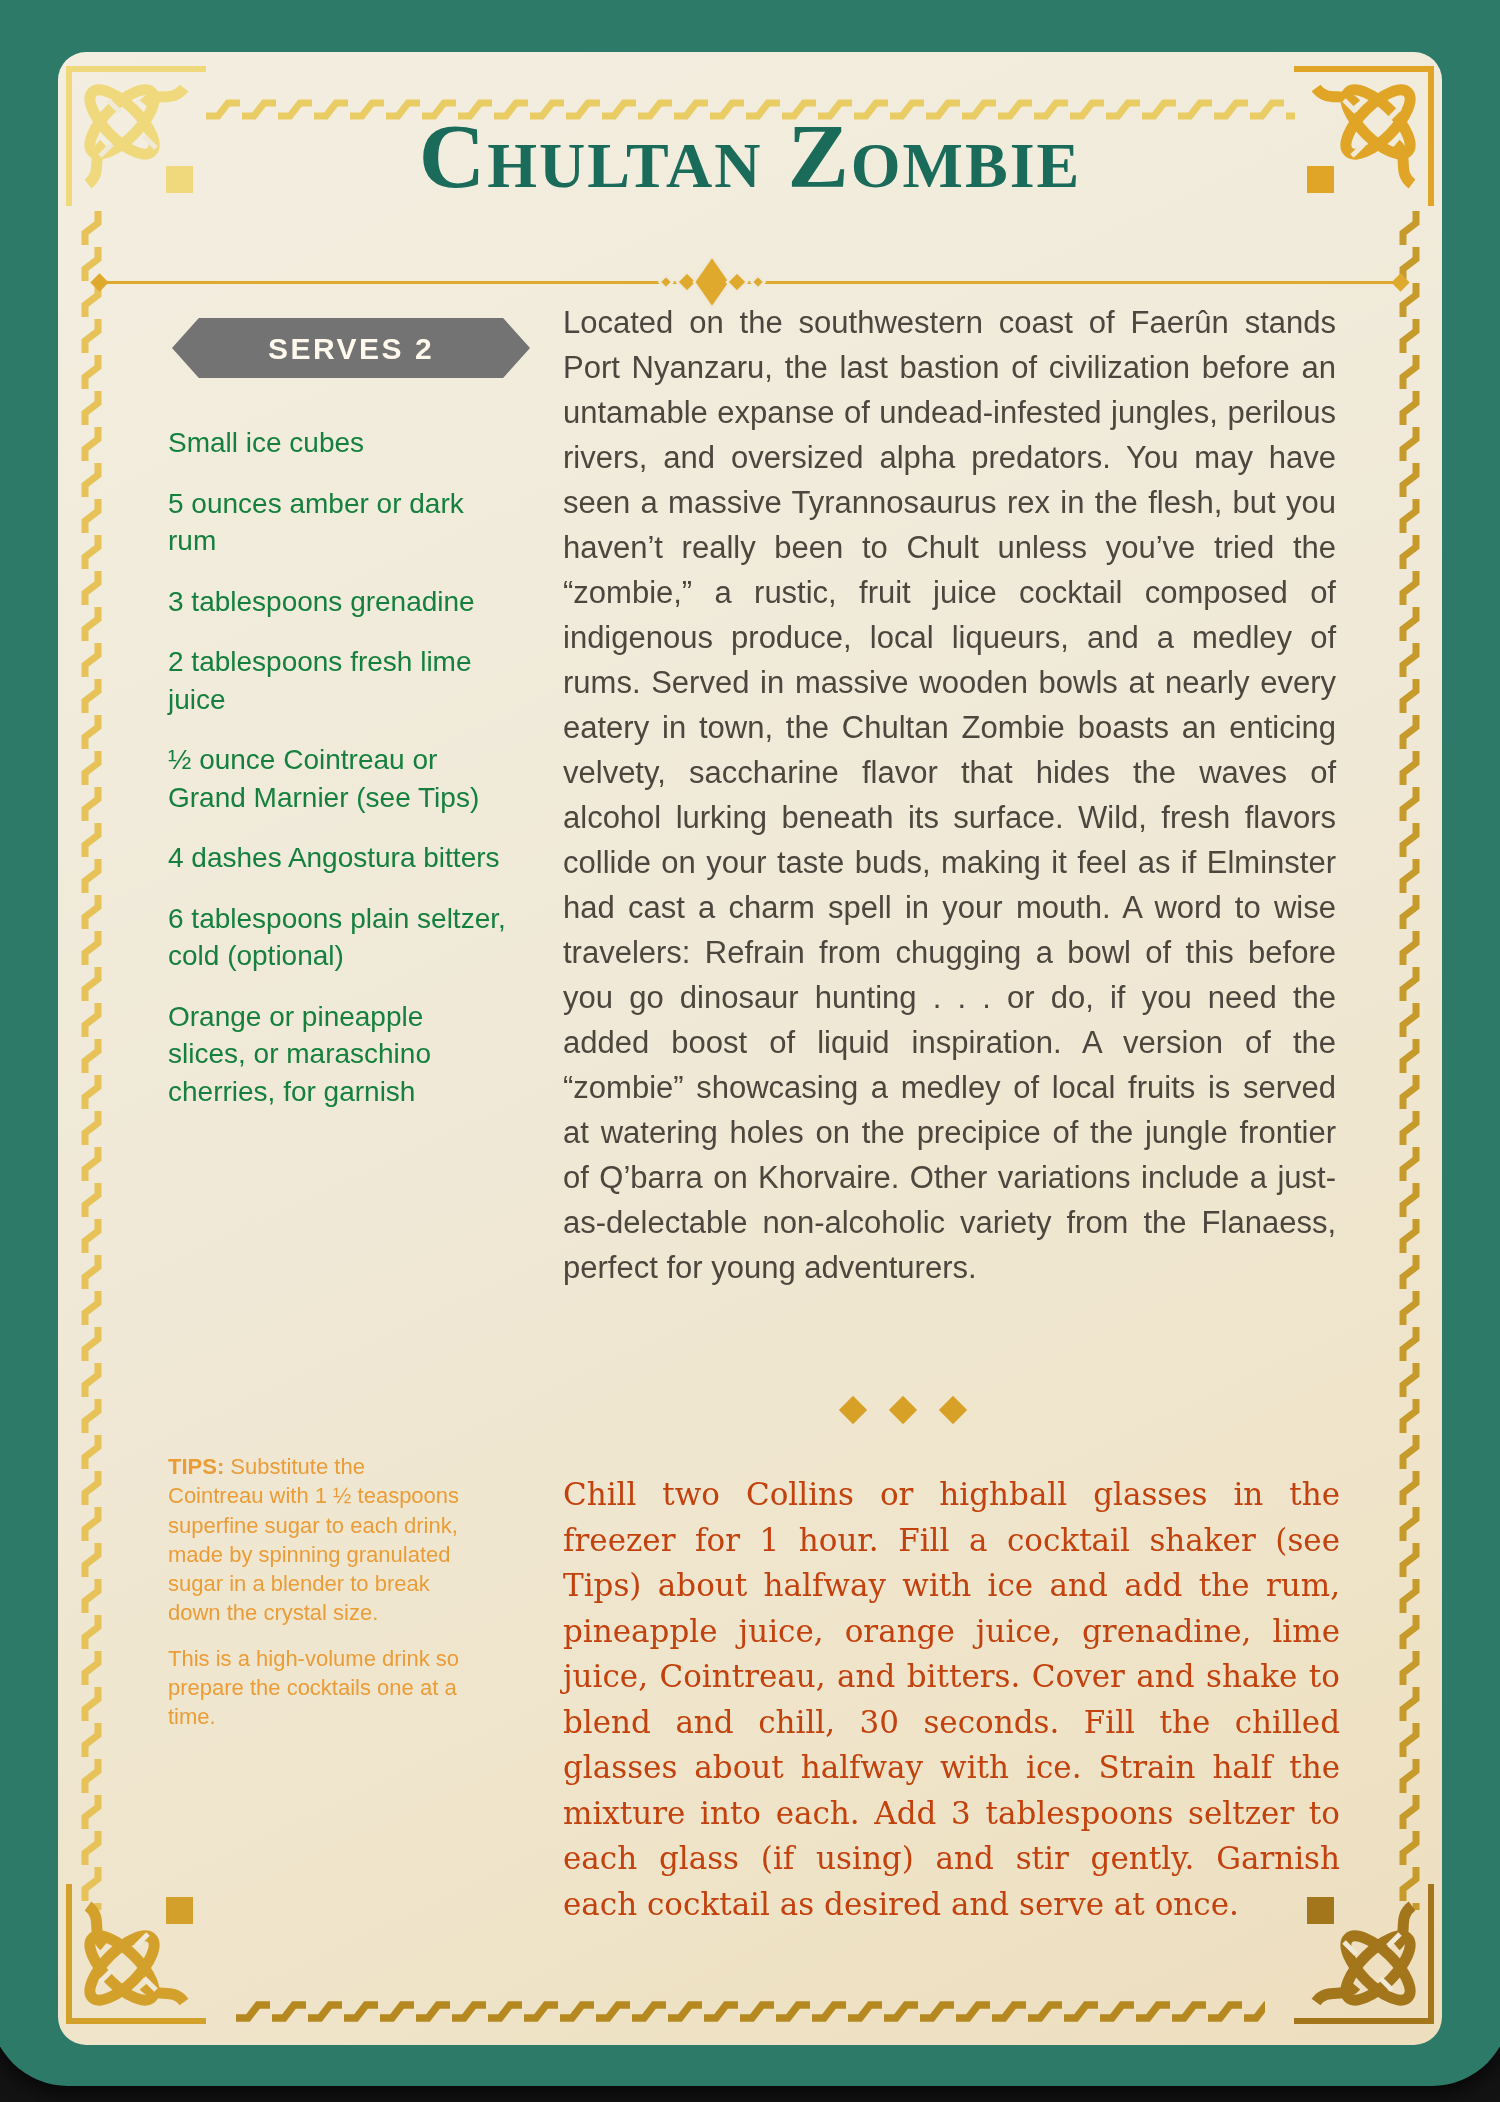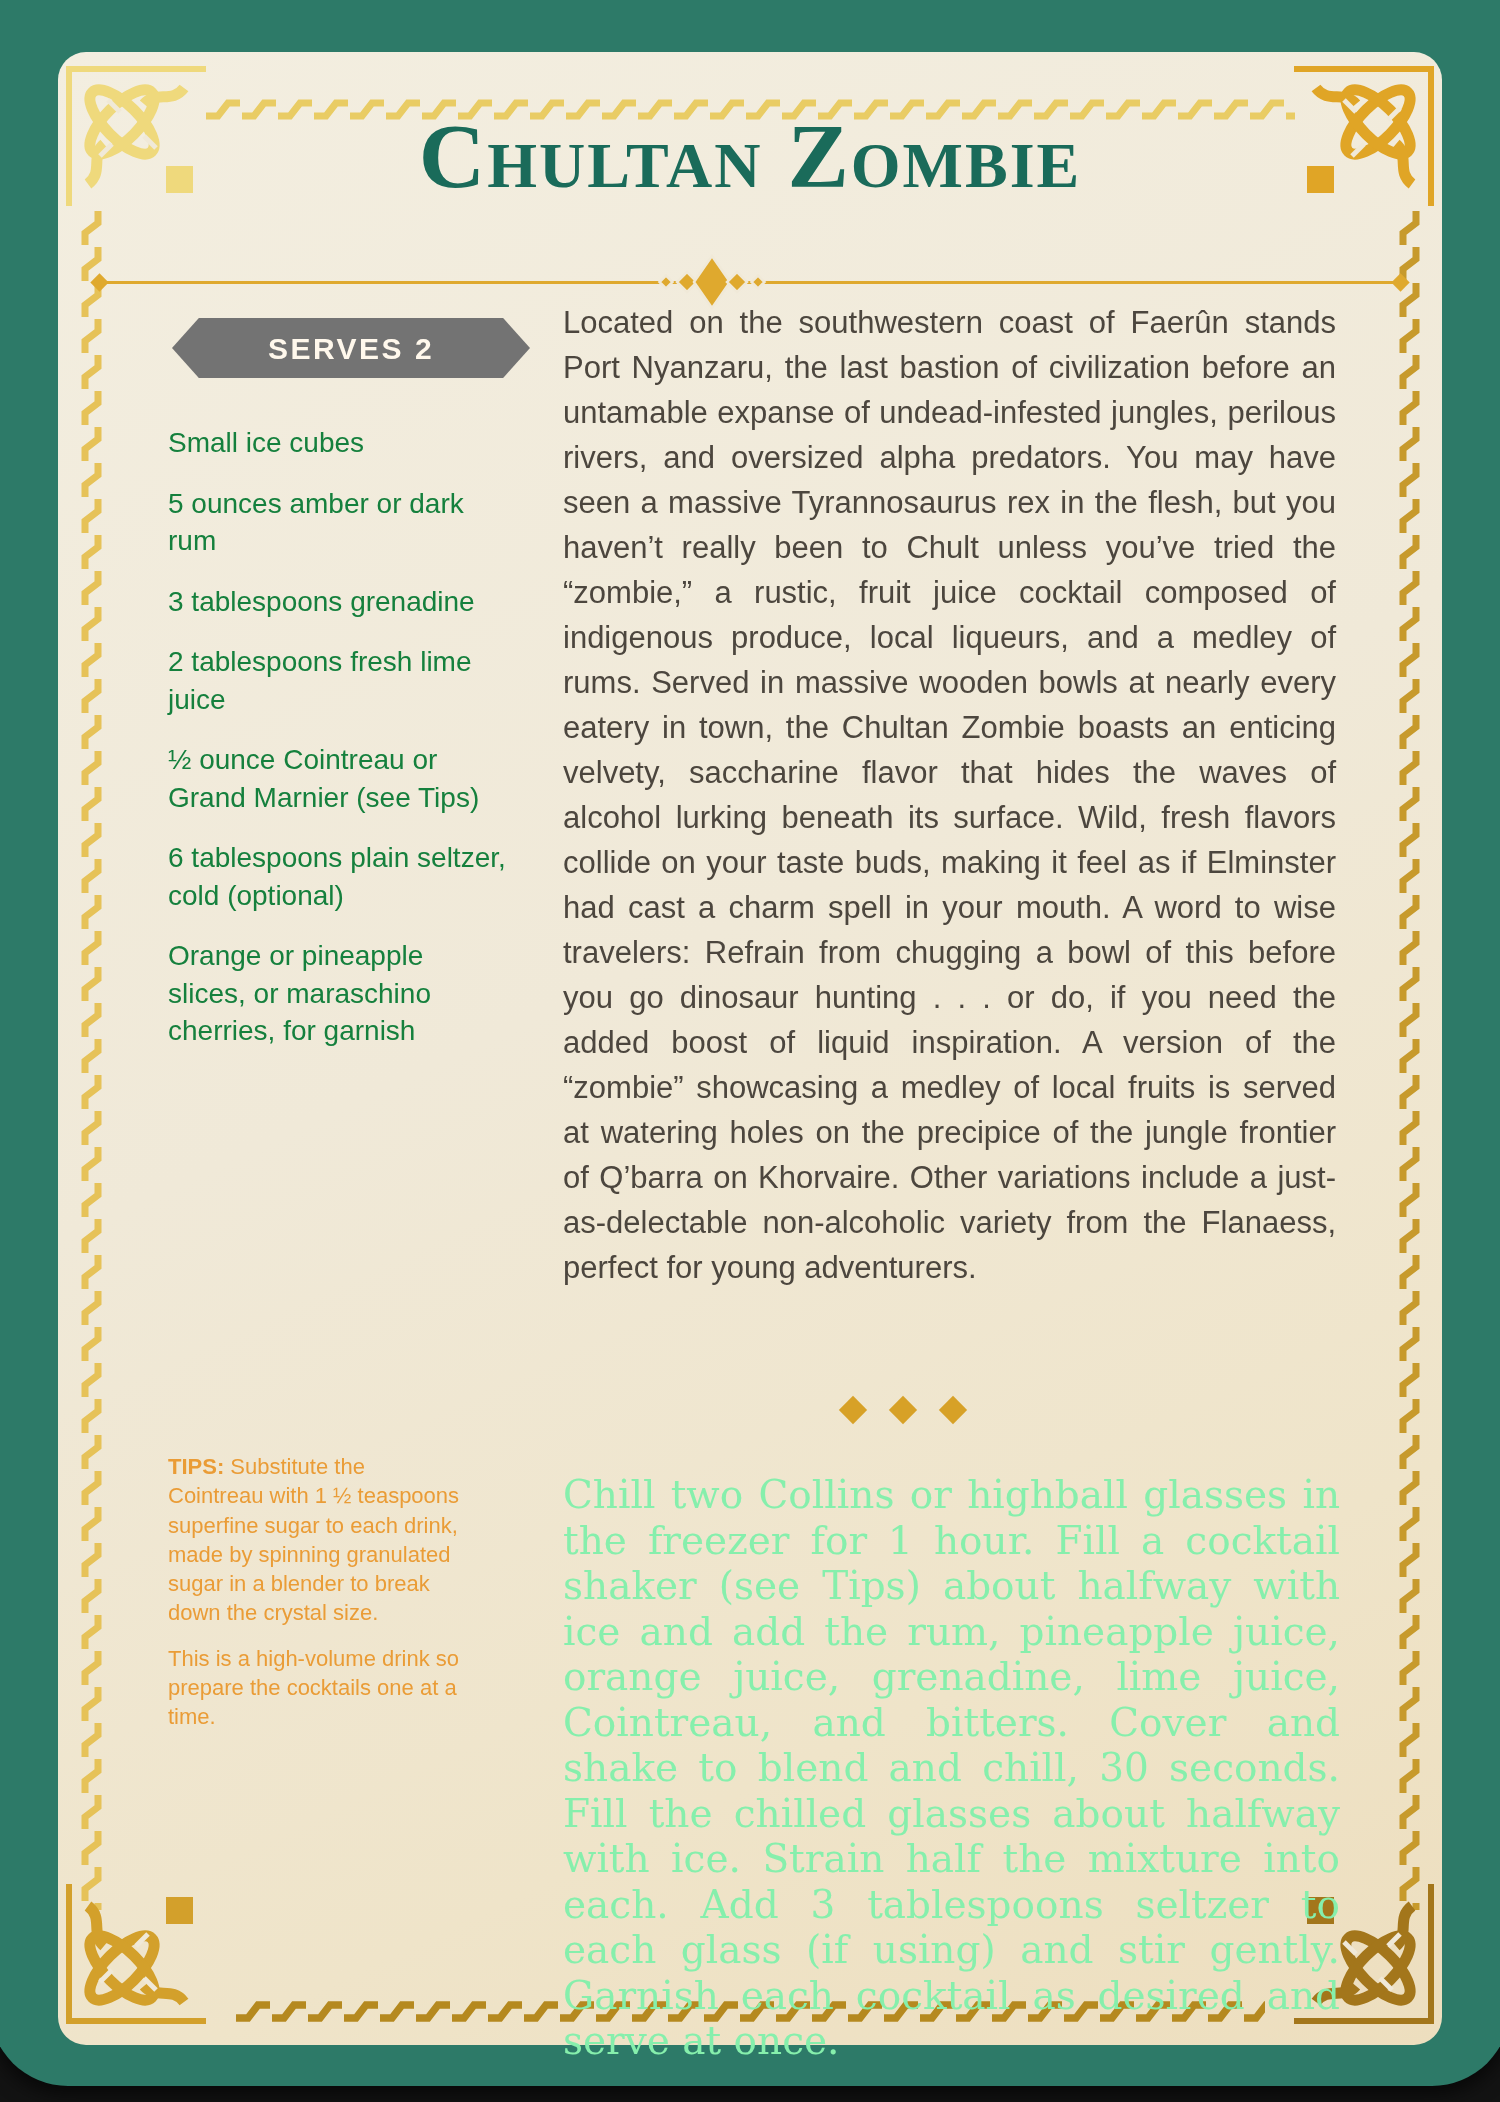--- a/index.html
+++ b/index.html
@@ -42,22 +42,22 @@
   .tips .tips-note{display:block;margin-top:16px;}
 
   .description{position:absolute;left:563px;top:300px;width:773px;margin:0;font-size:31px;
                line-height:45px;text-align:justify;color:#4C463E;}
 
   .tri-diamonds{position:absolute;left:563px;top:1400px;width:680px;text-align:center;}
   .tri-diamonds .dia{display:inline-block;width:20px;height:20px;background:#D7A127;
                      transform:rotate(45deg);margin:0 15px;}
 
   .instructions{position:absolute;left:563px;top:1472px;width:777px;margin:0;
-                font-family:"DejaVu Serif",serif;font-size:39px;line-height:45.5px;
-                text-align:justify;color:#86efac;}
+                font-family:"DejaVu Serif",serif;font-size:31px;line-height:45.5px;
+                text-align:justify;color:#c2410c;}
 </style>
 </head>
 <body>
 
 <div class="stage">
 
   <svg width="0" height="0" style="position:absolute" aria-hidden="true">
     <defs>
       <symbol id="knot" viewBox="0 0 150 150">
         <path d="M146,9 H9 V146" fill="none" stroke="currentColor" stroke-width="6"></path>
@@ -154,20 +154,21 @@
   <div class="serves-badge">
     <span>SERVES 2</span>
   </div>
 
   <ul class="ingredients">
     <li>Small ice cubes</li>
     <li>5 ounces amber or dark rum</li>
     <li>3 tablespoons grenadine</li>
     <li>2 tablespoons fresh lime juice</li>
     <li>½ ounce Cointreau or Grand Marnier (see Tips)</li>
+    <li>4 dashes Angostura bitters</li>
     <li>6 tablespoons plain seltzer, cold (optional)</li>
     <li>Orange or pineapple slices, or maraschino cherries, for garnish</li>
   </ul>
 
   <div class="tips">
     <span class="tips-label">TIPS:</span>
     <span>Substitute the Cointreau with 1 ½ teaspoons superfine sugar to each drink, made by spinning granulated sugar in a blender to break down the crystal size.</span>
     <span class="tips-note">This is a high-volume drink so prepare the cocktails one at a time.</span>
   </div>
 

